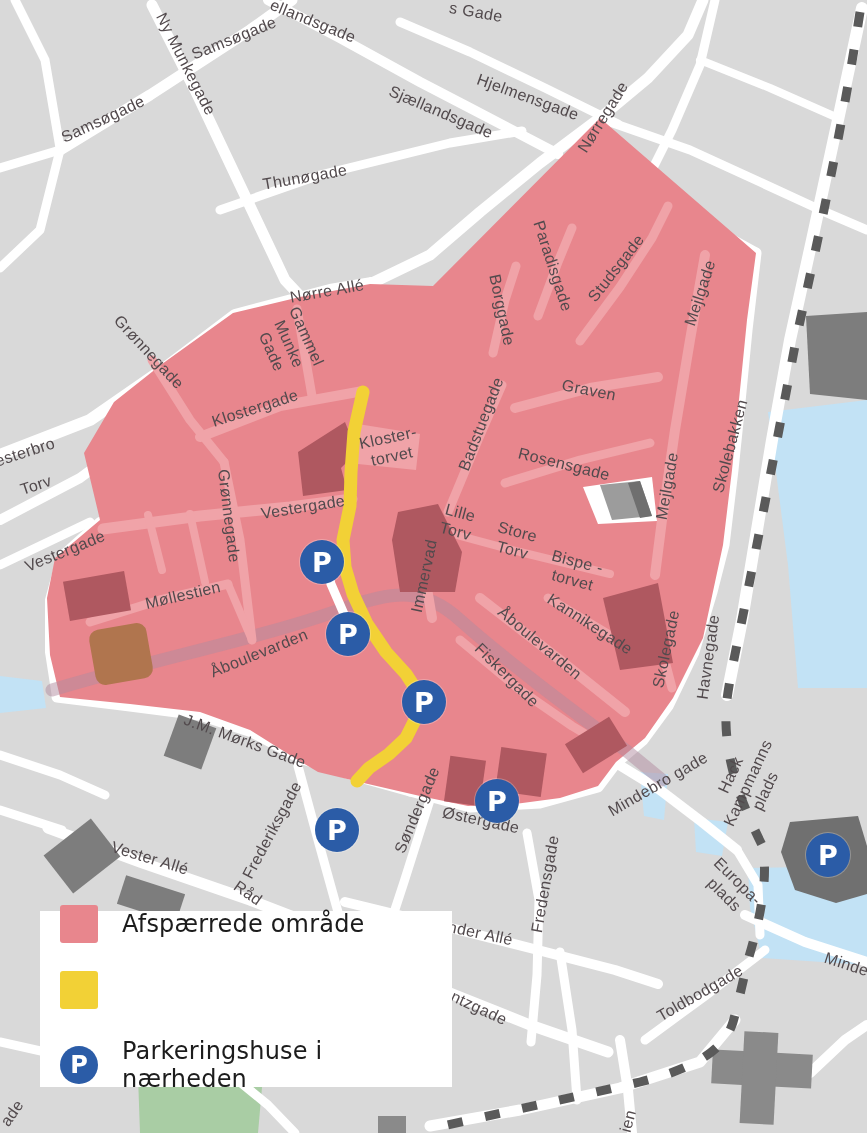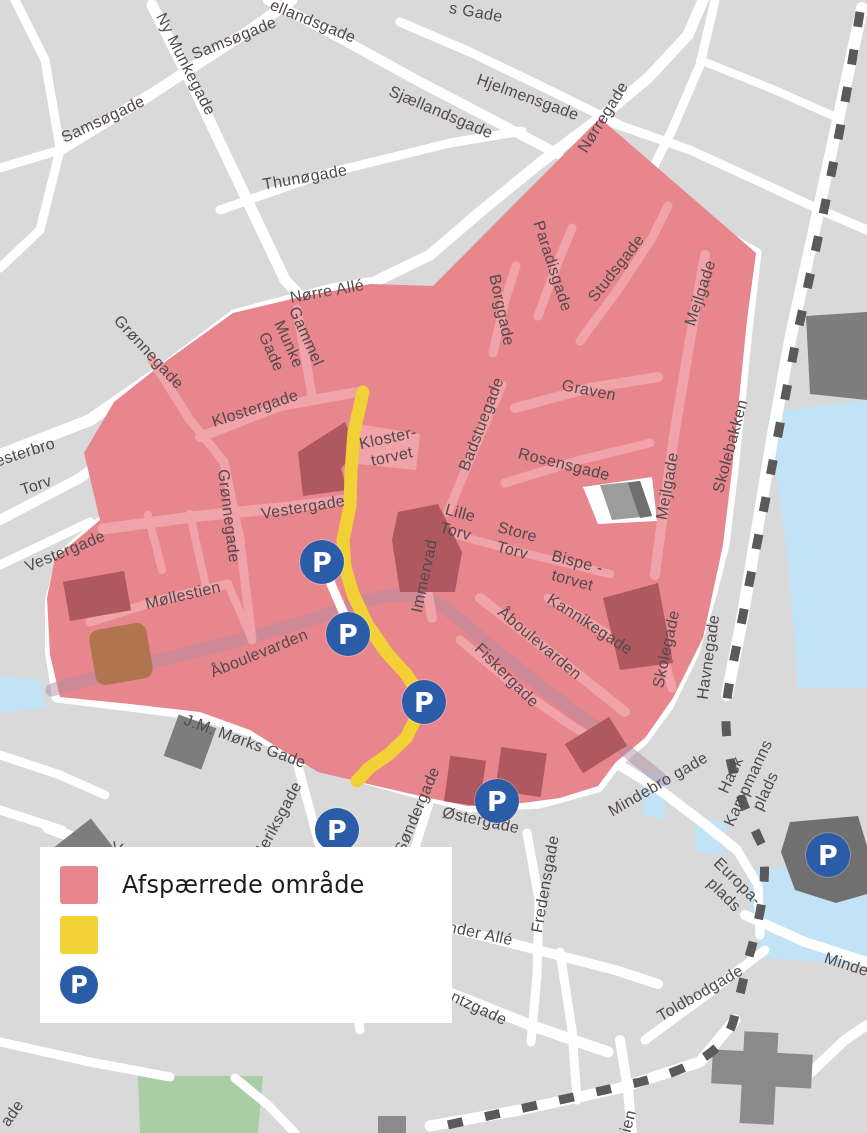--- a/index.html
+++ b/index.html
@@ -5,22 +5,22 @@
   html,body{margin:0;padding:0;background:#fff;}
   .stage{position:relative;width:867px;height:1133px;background:#d9d9d9;overflow:hidden;
          font-family:"Liberation Sans",sans-serif;}
   .stage svg{position:absolute;left:0;top:0;}
   .map-label{position:absolute;color:#524a4d;font-size:16px;line-height:1.2;
              white-space:pre-line;text-align:center;letter-spacing:.4px;pointer-events:none;}
   .p-marker{position:absolute;width:44px;height:44px;border-radius:50%;background:#2b5ca7;
             color:#fff;display:flex;align-items:center;justify-content:center;
             font-family:"DejaVu Sans",sans-serif;font-size:27px;font-weight:bold;
             transform:translate(-50%,-50%);box-shadow:0 0 0 1px rgba(255,255,255,.25);}
-  .legend{position:absolute;left:40px;top:847px;width:412px;height:176px;background:#ffffff;
-          display:flex;flex-direction:column;justify-content:center;gap:12px;
+  .legend{position:absolute;left:40px;top:911px;width:412px;height:176px;background:#ffffff;
+          display:flex;flex-direction:column;justify-content:center;gap:28px;
           padding-left:20px;box-sizing:border-box;}
   .legend-row{display:flex;align-items:center;gap:24px;}
   .swatch{width:38px;height:38px;border-radius:3px;flex:0 0 auto;}
   .swatch.round{border-radius:50%;color:#fff;display:flex;align-items:center;justify-content:center;
                 font-family:"DejaVu Sans",sans-serif;font-size:24px;font-weight:bold;}
   .legend-label{font-family:"DejaVu Sans",sans-serif;font-size:24px;color:#1c1c1c;letter-spacing:.2px;}
 </style>
 </head>
 <body>
 
@@ -232,16 +232,17 @@
   <div class="legend">
     <div class="legend-row">
       <div class="swatch" style="background: rgb(232, 134, 141);"></div>
       <div class="legend-label">Afspærrede område</div>
     </div>
     <div class="legend-row">
       <div class="swatch" style="background: rgb(242, 209, 54);"></div>
     </div>
     <div class="legend-row">
       <div class="swatch round" style="background: rgb(43, 92, 167);">P</div>
+      <div class="legend-label">Parkeringshuse i nærheden</div>
     </div>
   </div>
 
 </div>
 
 </body></html>

